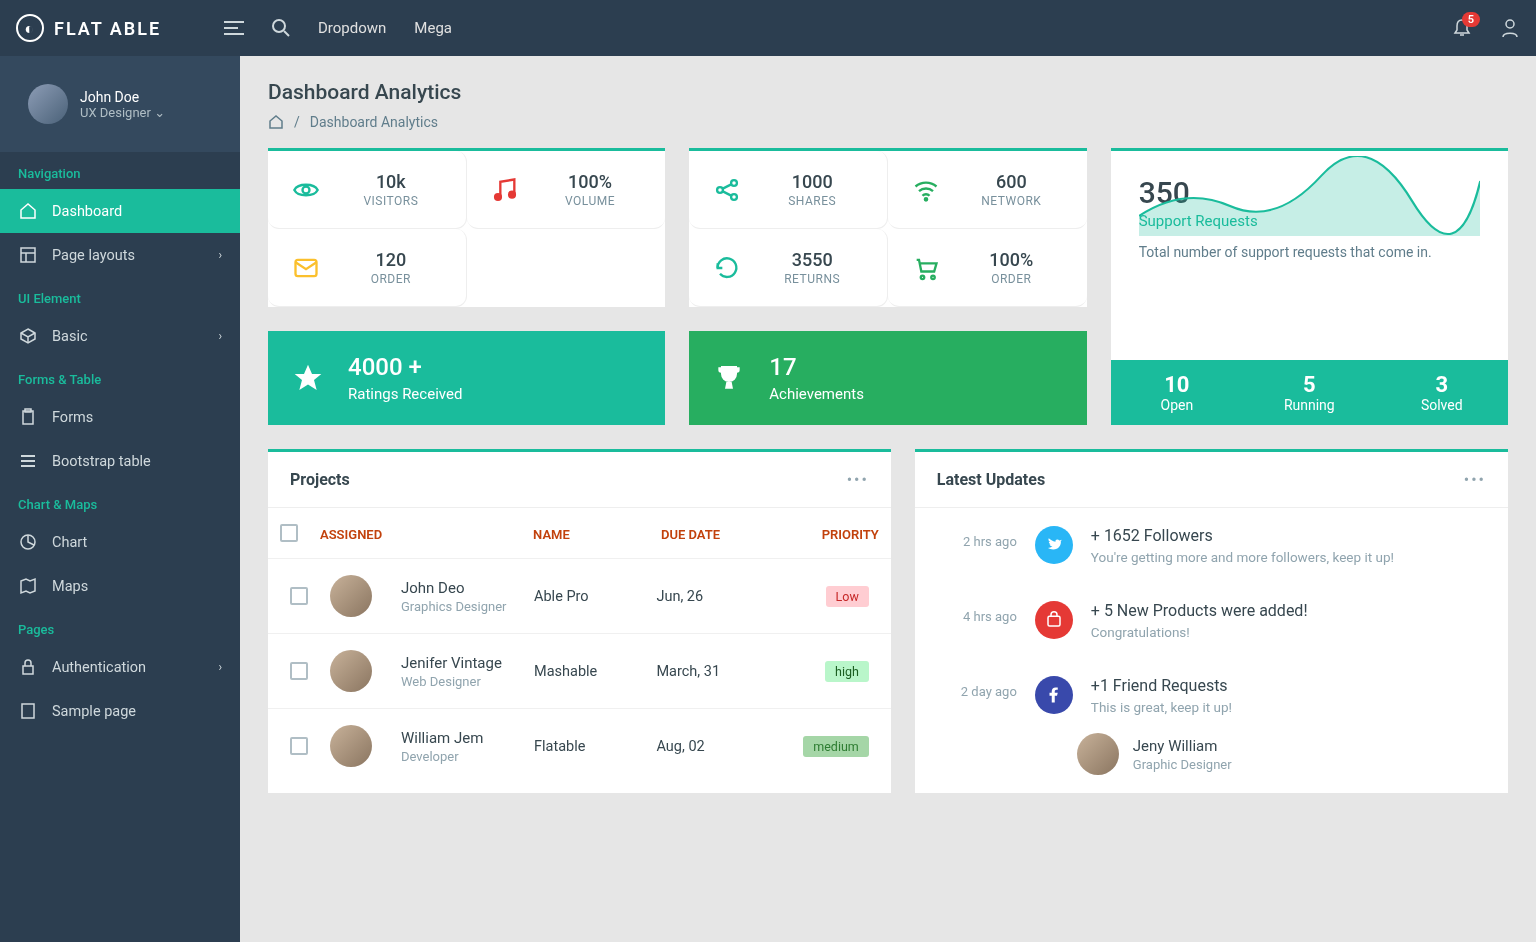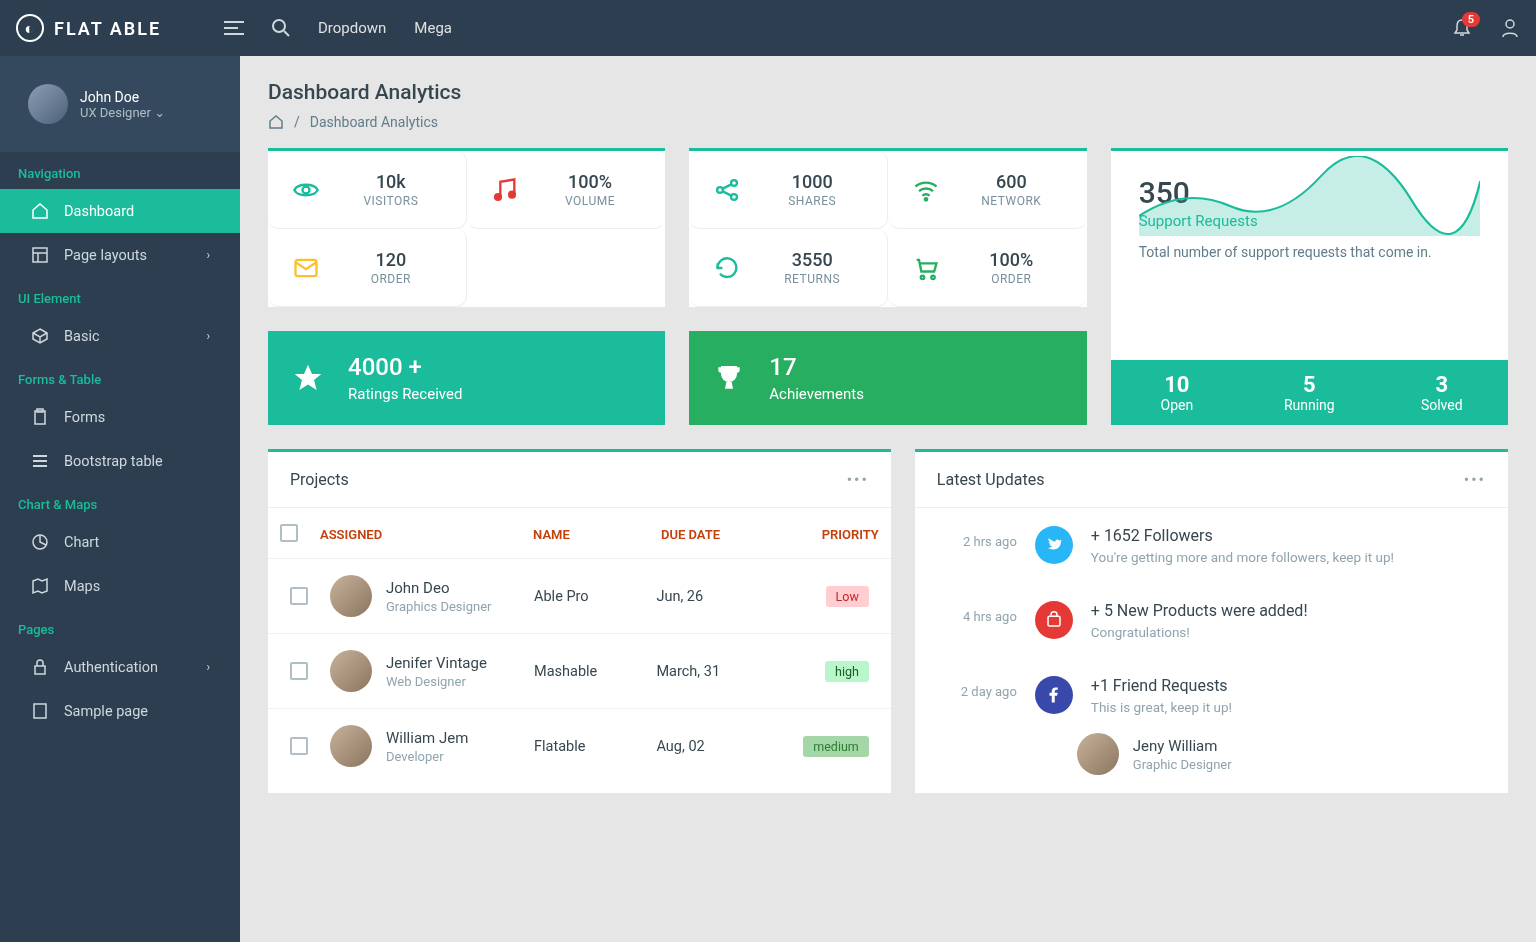--- a/index.html
+++ b/index.html
@@ -11,21 +11,21 @@
 .header-right { margin-left: auto; display: flex; align-items: center; gap: 28px; }
 .bell { position: relative; }
 .badge { position: absolute; top: -6px; right: -8px; background: #e53935; color: #fff; border-radius: 10px; padding: 1px 6px; font-size: 11px; font-weight: 600; }
 .container { display: flex; }
 .sidebar { width: 240px; background: #2c3e50; min-height: calc(100vh - 56px); color: #b0bec5; }
 .profile { background: #34495e; padding: 28px; display: flex; align-items: center; gap: 12px; }
 .avatar { width: 40px; height: 40px; border-radius: 50%; background: linear-gradient(135deg,#8d9db6,#4a6178); }
 .profile-name { color: #fff; font-size: 14px; }
 .profile-role { color: #b0bec5; font-size: 13px; }
 .section-label { color: #1abc9c; font-size: 13px; padding: 14px 18px 8px; font-weight: 500; }
-.nav-item { display: flex; align-items: center; padding: 12px 30px; gap: 14px; cursor: pointer; font-size: 14.5px; color: #cfd8dc; }
+.nav-item { display: flex; align-items: center; padding: 12px 18px; gap: 14px; cursor: pointer; font-size: 14.5px; color: #cfd8dc; }
 .nav-item.active { background: #1abc9c; color: #fff; }
 .nav-item .chev { margin-left: auto; font-size: 12px; }
 .nav-icon { width: 20px; height: 20px; display: flex; align-items: center; justify-content: center; }
 .main { flex: 1; padding: 24px 28px; }
 .page-header { margin-bottom: 18px; }
 .page-title { font-size: 21px; color: #37474f; font-weight: 500; margin-bottom: 10px; }
 .breadcrumb { display: flex; align-items: center; gap: 10px; color: #607d8b; font-size: 14px; }
 .row { display: flex; gap: 24px; margin-bottom: 24px; }
 .stat-block { background: #fff; }
 .stat-grid { display: grid; grid-template-columns: 1fr 1fr; }
@@ -42,30 +42,30 @@
 .support-card h2 { font-size: 30px; font-weight: 500; }
 .support-card .subtitle { color: #1abc9c; font-size: 15px; margin-top: 2px; }
 .support-card .desc { color: #607d8b; font-size: 14px; margin-top: 14px; }
 .support-stats { display: flex; background: #1abc9c; color: #fff; margin: 0 -28px; margin-top: 70px; }
 .support-stats > div { flex: 1; text-align: center; padding: 12px 0; }
 .support-stats .n { font-size: 22px; font-weight: 700; }
 .support-stats .l { font-size: 14px; }
 .wave { position: absolute; bottom: 54px; left: 0; right: 0; height: 80px; overflow: hidden; }
 .card { background: #fff; border-top: 3px solid #1abc9c; }
 .card-header { display: flex; align-items: center; padding: 18px 22px; border-bottom: 1px solid #eee; }
-.card-title { font-size: 16px; font-weight: 400; color: #37474f; }
+.card-title { font-size: 16px; font-weight: 700; color: #37474f; }
 .card-menu { margin-left: auto; color: #90a4ae; cursor: pointer; letter-spacing: 2px; }
 .table-head { display: flex; padding: 16px 12px; color: #c2410c; font-size: 13px; font-weight: 600; align-items: flex-end; }
 .col-check { width: 40px; }
 .col-assigned { flex: 2; }
 .col-name { flex: 1.2; }
 .col-date { flex: 1.2; }
 .col-priority { width: 90px; text-align: right; }
 .table-row { display: flex; padding: 16px 22px; border-top: 1px solid #f0f0f0; align-items: center; font-size: 14.5px; }
-.assigned { display: flex; align-items: center; gap: 14px; }
+.assigned { display: flex; align-items: center; gap: 29px; }
 .row-avatar { width: 42px; height: 42px; border-radius: 50%; background: linear-gradient(135deg,#c8b29a,#8a7560); }
 .assigned-name { color: #37474f; font-size: 15px; }
 .assigned-role { color: #90a4ae; font-size: 13px; margin-top: 2px; }
 .tag { padding: 3px 10px; border-radius: 3px; font-size: 12.5px; }
 .tag.low { background: #ffcdd2; color: #c62828; }
 .tag.high { background: #b9f6ca; color: #1b5e20; }
 .tag.medium { background: #a5d6a7; color: #2e7d32; }
 .checkbox { width: 18px; height: 18px; border: 2px solid #b0bec5; border-radius: 2px; cursor: pointer; }
 .updates-row { display: flex; padding: 18px 22px; gap: 18px; align-items: flex-start; }
 .update-time { width: 80px; text-align: right; color: #90a4ae; font-size: 13px; padding-top: 8px; }

